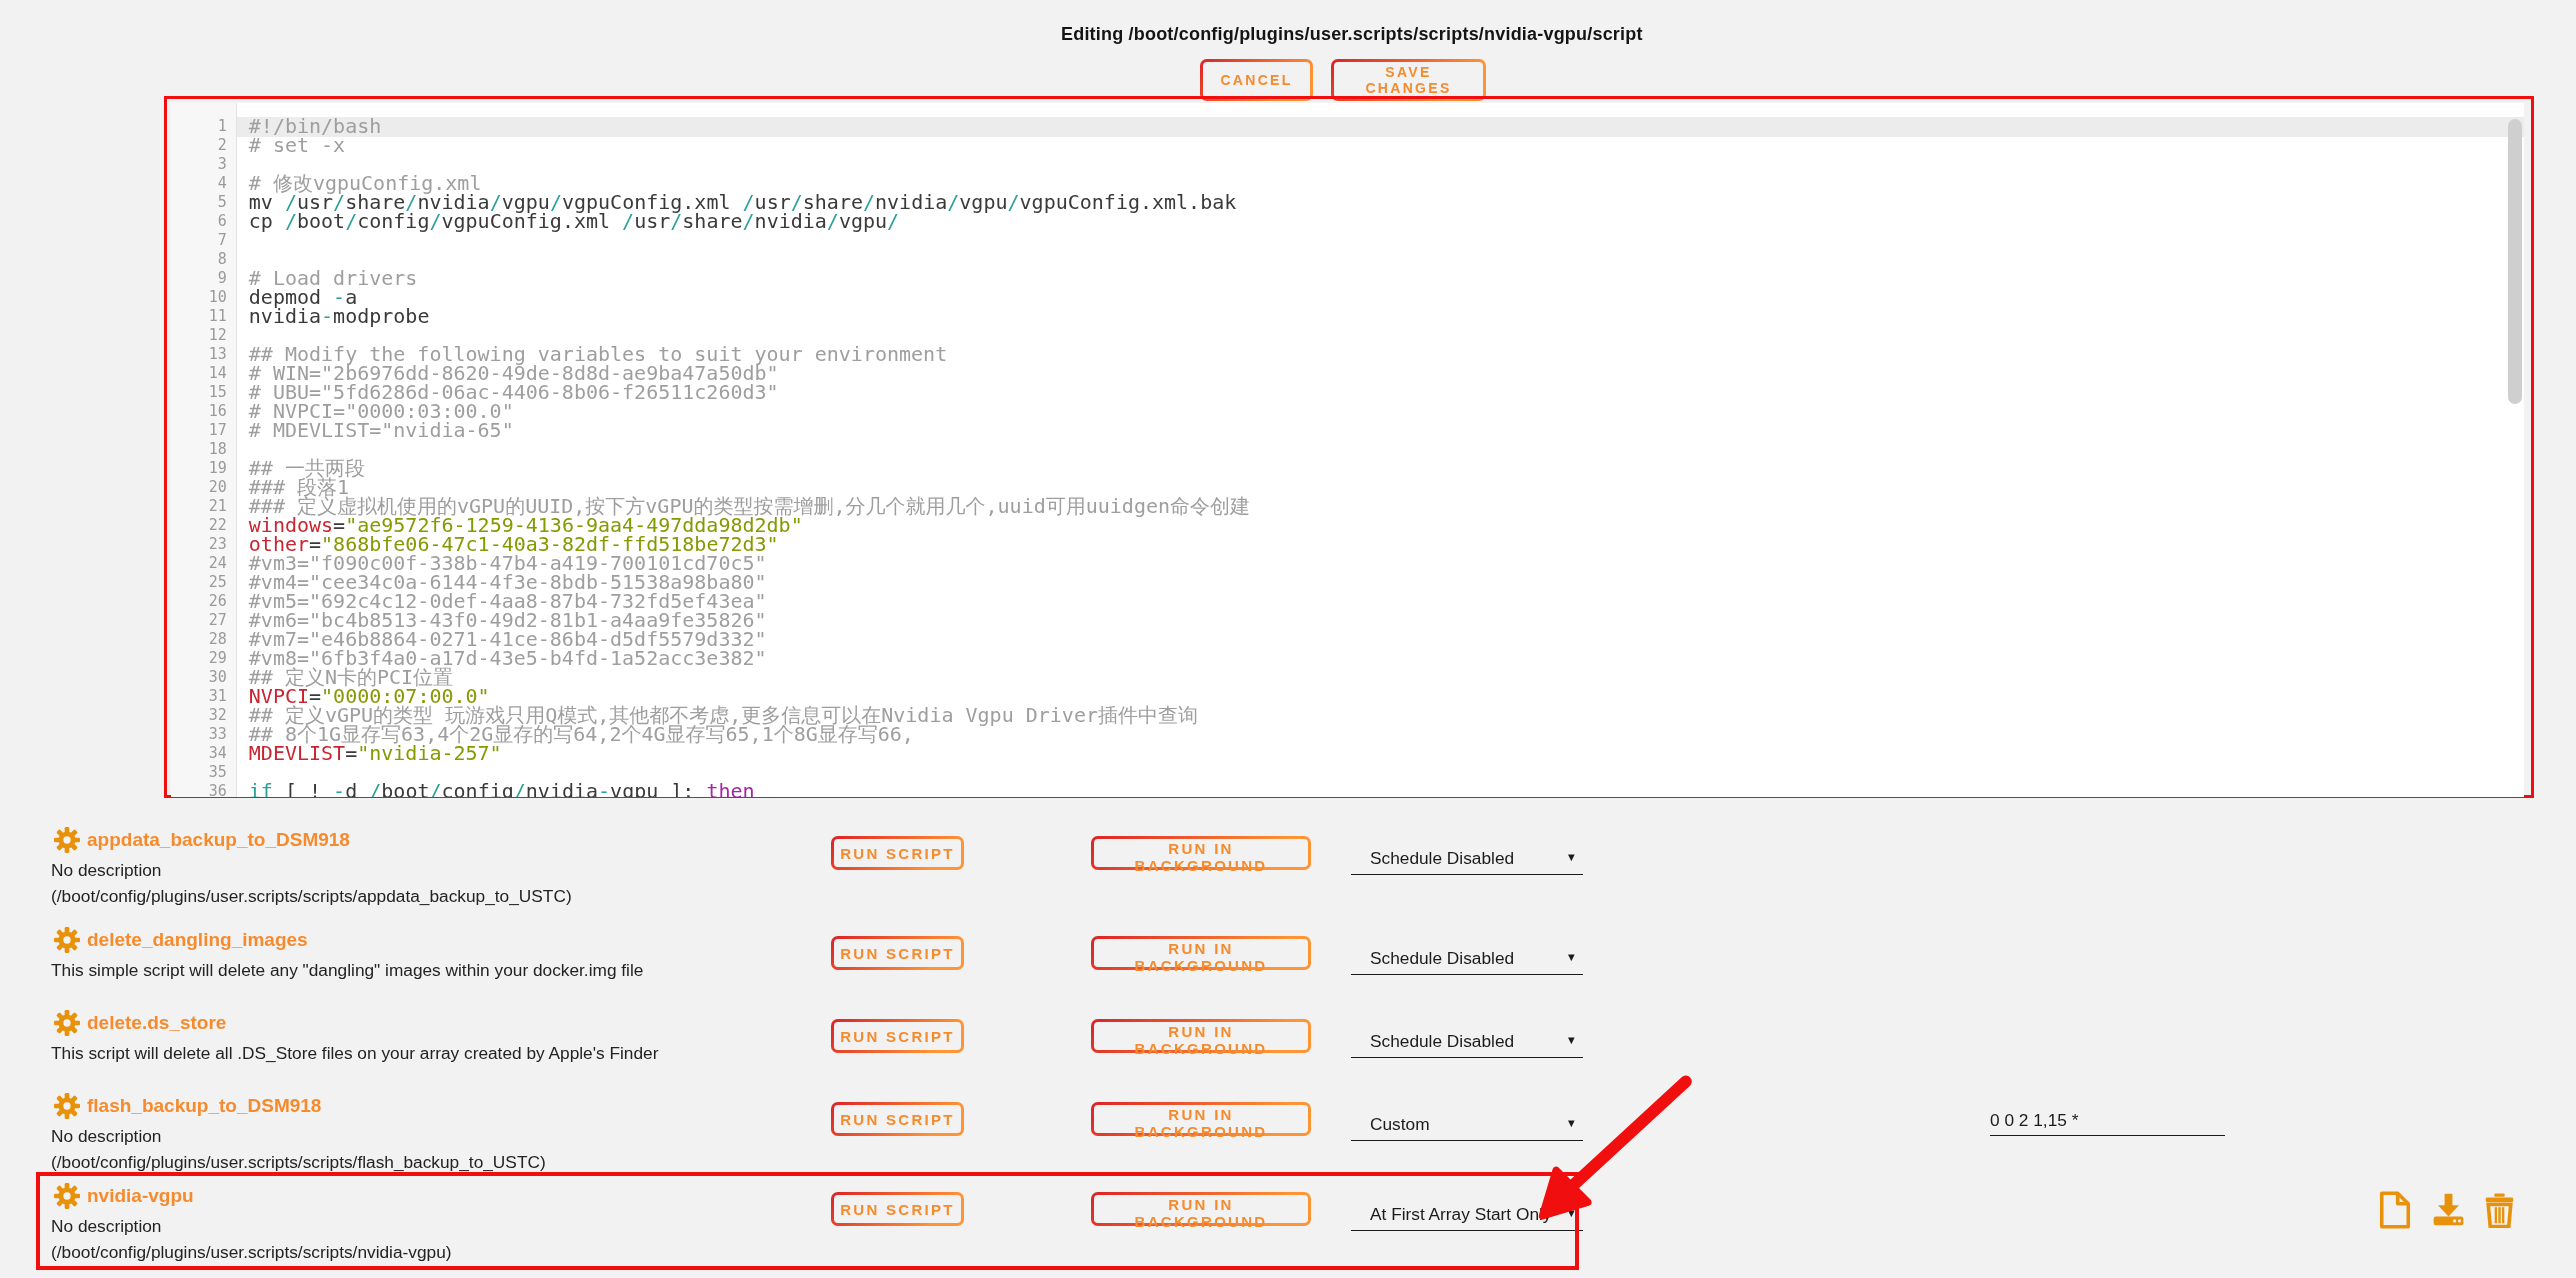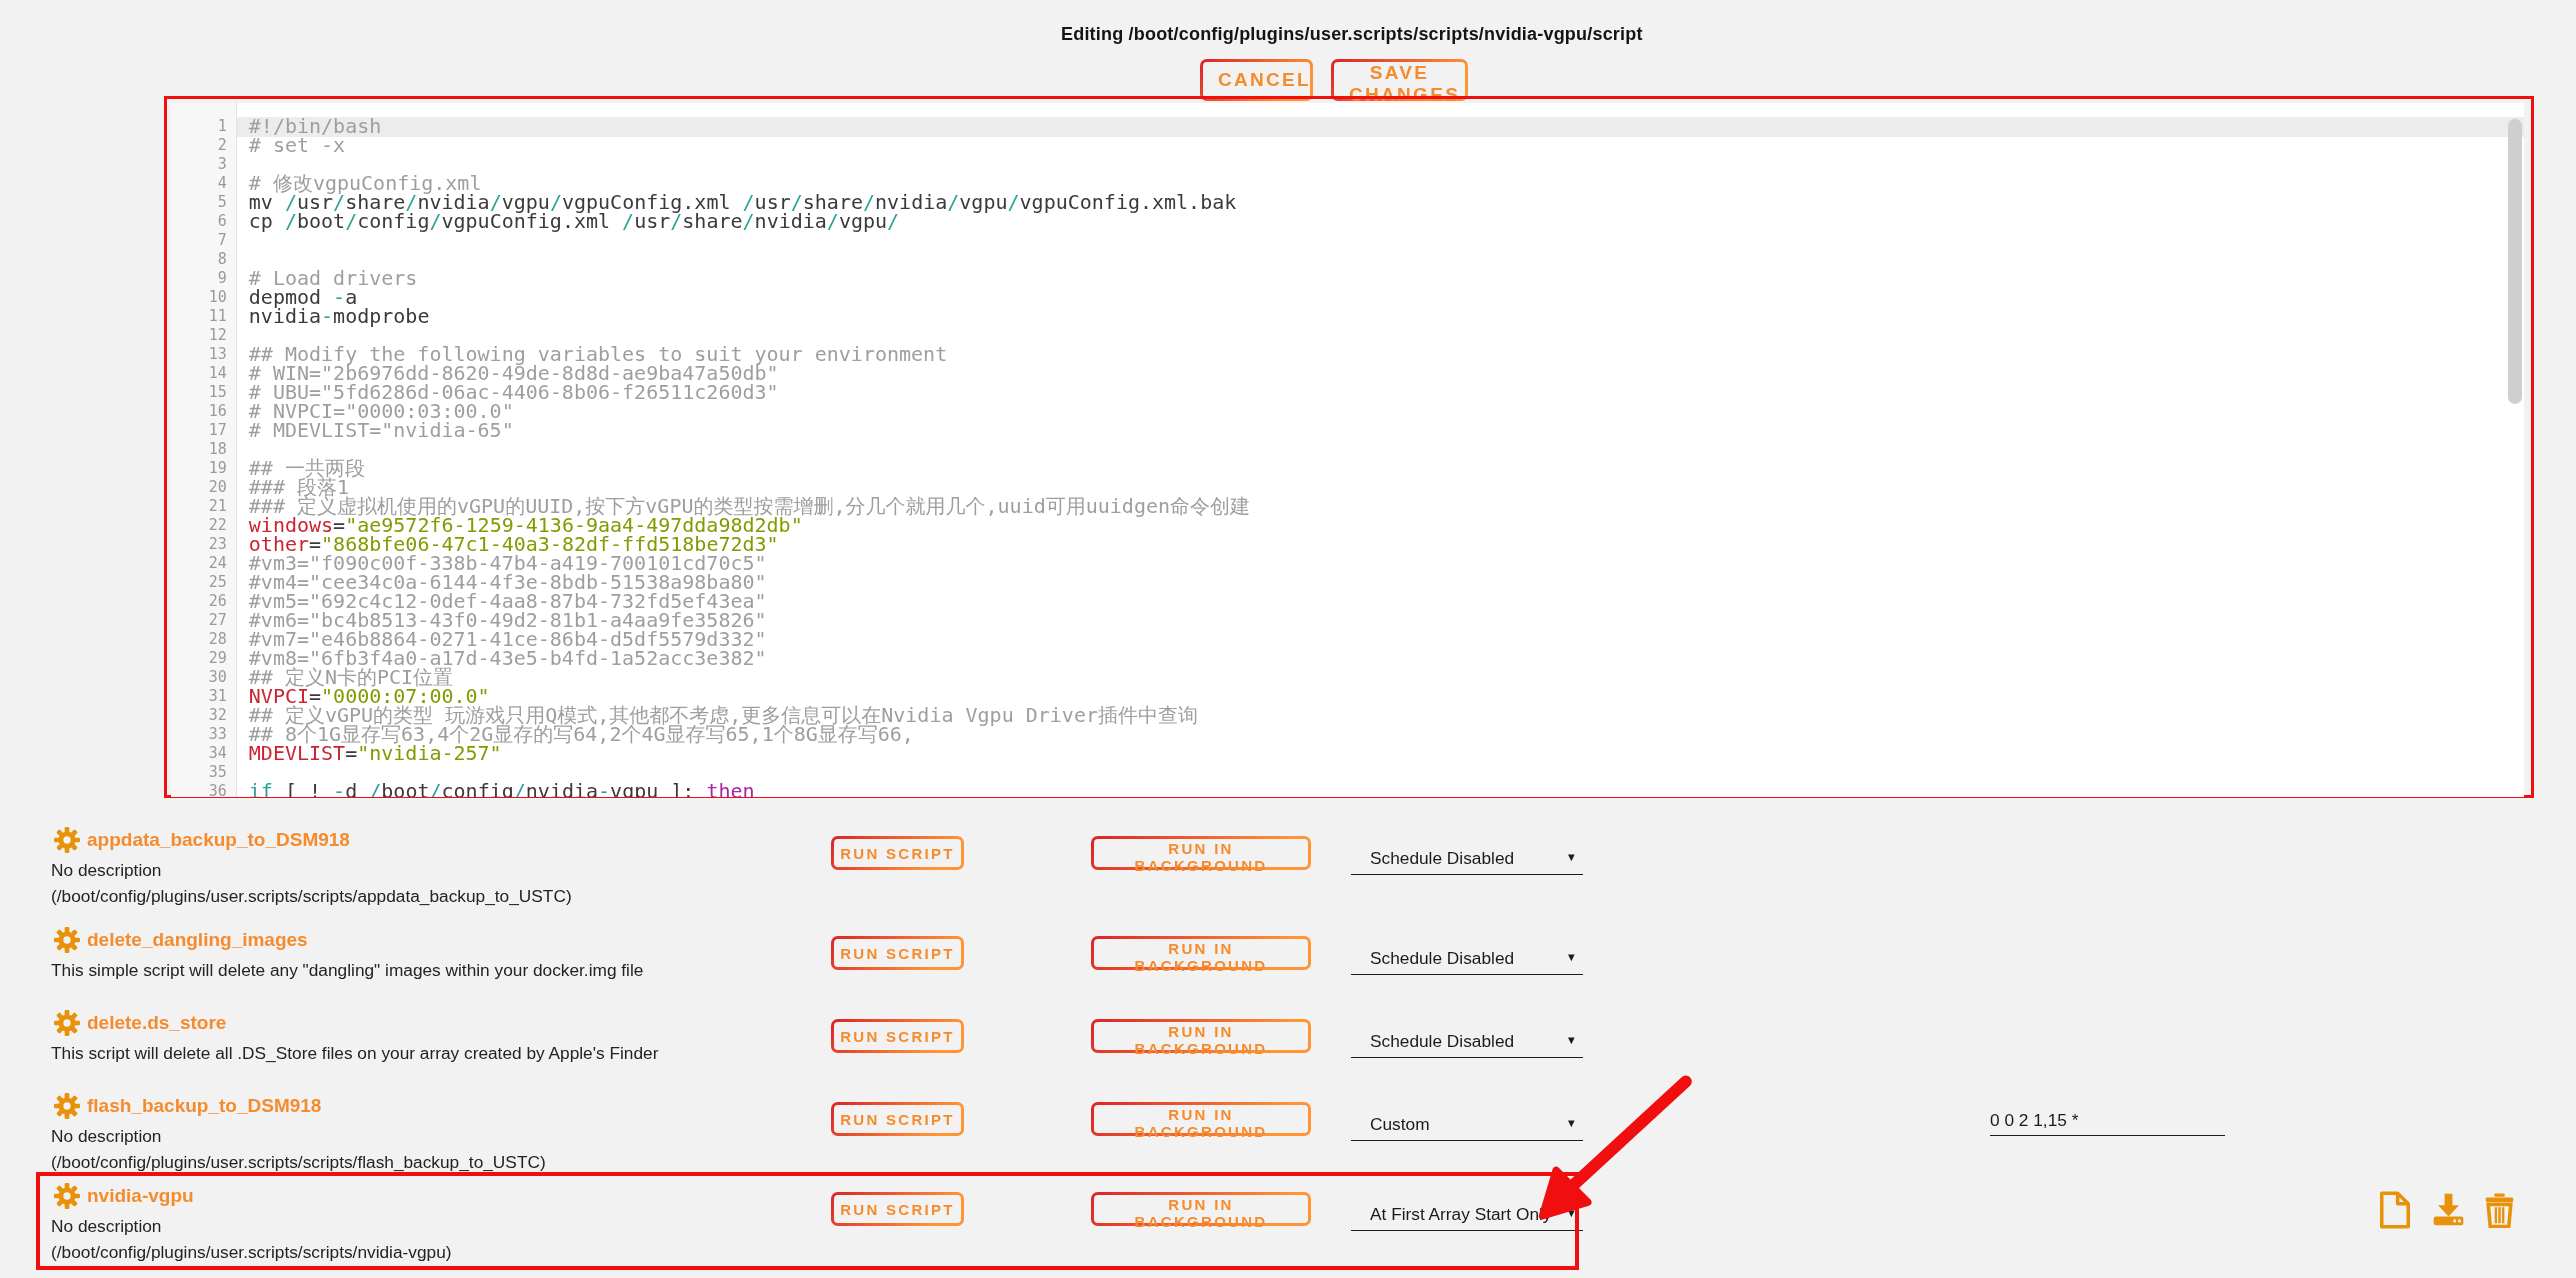--- a/index.html
+++ b/index.html
@@ -13,25 +13,25 @@
   .page-title{
     position:absolute;left:1061px;top:24px;
     font-size:18px;font-weight:bold;color:#141414;letter-spacing:0.2px;
   }
   .top-btn{
     position:absolute;top:59px;height:42px;
     border:3px solid transparent;border-radius:6.8px;
     background:linear-gradient(#f2f2f2,#f2f2f2) padding-box,
                linear-gradient(135deg,#dc2227 0%,#ff9435 80%) border-box;
     color:#f68b2d;font-family:"Liberation Sans",sans-serif;
-    font-size:19px;font-weight:bold;letter-spacing:2.3px;
+    font-size:14px;font-weight:bold;letter-spacing:2.3px;
     cursor:pointer;text-align:center;padding:0 15px;
   }
   #cancel-btn{left:1200px;width:113px;}
-  #save-btn{left:1331px;width:137px;}
+  #save-btn{left:1331px;width:155px;}
 
   
   .editor-annotation{
     position:absolute;left:164px;top:96px;width:2370px;height:702px;
     border:3.8px solid #f10e0e;box-sizing:border-box;
   }
   .editor{
     position:absolute;left:3.8px;top:3.8px;width:2353px;height:694px;
     background:#ffffff;overflow:hidden;cursor:text;
   }

